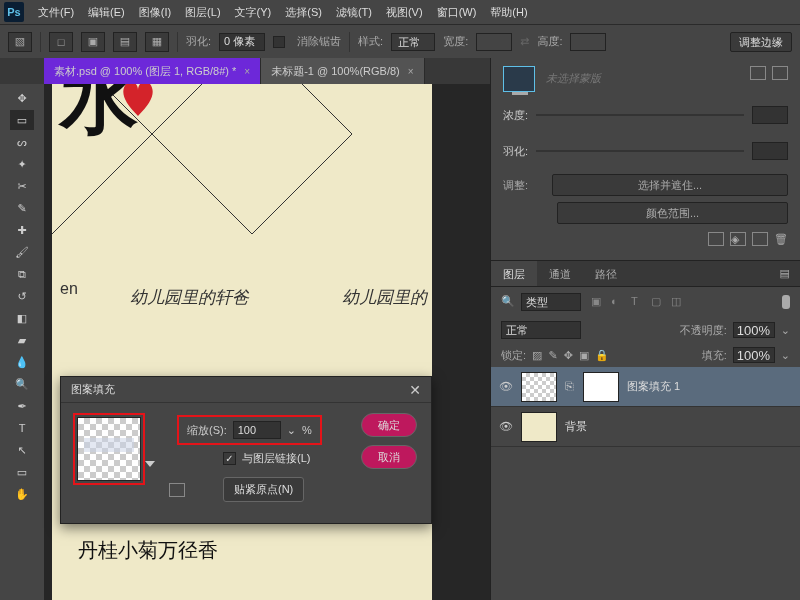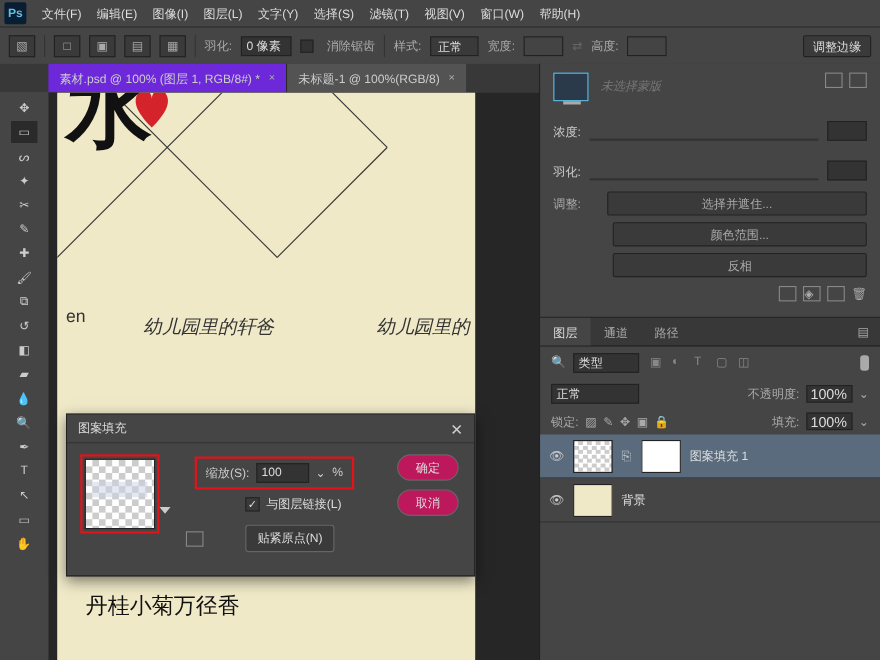--- a/index.html
+++ b/index.html
@@ -53,21 +53,21 @@
 .dlg-btn{position:absolute;right:14px;width:56px;height:24px;background:#be185d;border:1px solid #666;border-radius:12px;color:#ddd;display:flex;align-items:center;justify-content:center}
 .ok-btn{top:10px}
 .cancel-btn{top:42px}
 .rightcol{position:absolute;right:0;top:58px;width:310px;bottom:0;background:#454545;border-left:1px solid #222}
 .rpanel{border-bottom:1px solid #222;padding:8px 12px}
 .rtop-icon{width:32px;height:26px;background:#2a3a4a;border:1px solid #5fc0e8;display:inline-block;vertical-align:middle;position:relative}
 .rtop-icon::after{content:"";position:absolute;bottom:-4px;left:8px;width:16px;height:3px;background:#aaa}
 .rtop-txt{color:#777;font-style:italic;margin-left:8px}
 .rtop-r{float:right;display:flex;gap:6px;align-items:center}
 .ricon{width:16px;height:14px;border:1px solid #888;display:inline-block}
-.rslider{height:26px;display:flex;align-items:flex-end;gap:8px;margin:10px 0}
+.rslider{height:26px;display:flex;align-items:center;gap:8px;margin:10px 0}
 .rslider-track{flex:1;height:2px;background:#333;position:relative}
 .rslider-val{width:36px;height:18px;background:#333;border:1px solid #222}
 .r-row{display:flex;align-items:center;gap:24px;margin:6px 0;color:#aaa}
 .rbtn{flex:1;height:22px;background:#3a3a3a;border:1px solid #222;color:#aaa;display:flex;align-items:center;justify-content:center;border-radius:2px}
 .rbtn-icons{display:flex;gap:6px}
 .rtabs{display:flex;height:26px;background:#383838;border-bottom:1px solid #222}
 .rtab{padding:6px 12px;color:#aaa;cursor:pointer}
 .rtab.active{background:#454545;color:#ddd}
 .rtab-menu{margin-left:auto;padding:6px 10px;color:#aaa}
 .lyr-opts{padding:6px 10px;display:flex;align-items:center;gap:6px;color:#aaa}
@@ -237,24 +237,20 @@
       <div class="rslider-val"></div>
     </div>
     <div class="r-row">
         <span>调整:</span>
         <div class="rbtn">选择并遮住...</div>
       </div>
     <div class="r-row">
         <span style="width:30px"></span>
         <div class="rbtn">颜色范围...</div>
       </div>
-    <div class="r-row">
-        <span style="width:30px"></span>
-        <div class="rbtn">反相</div>
-      </div>
     <div class="r-row rbtn-icons" style="justify-content:flex-end;margin-top:8px">
       <span class="ricon"></span>
       <span class="ricon">◈</span>
       <span class="ricon"></span>
       <span>🗑</span>
     </div>
   </div>
 
   <div class="rtabs">
     <div class="rtab active">图层</div>

